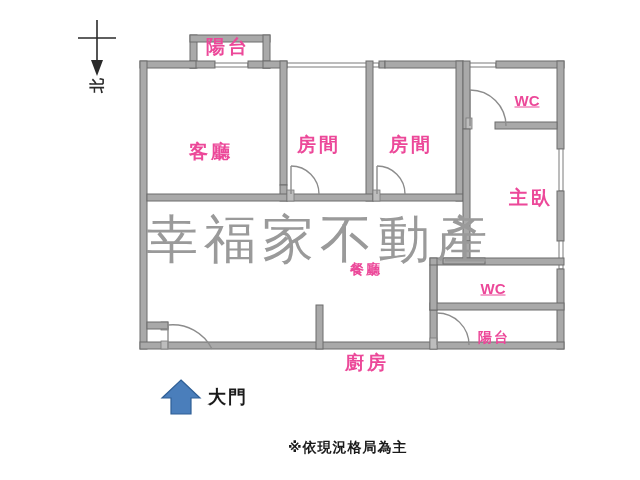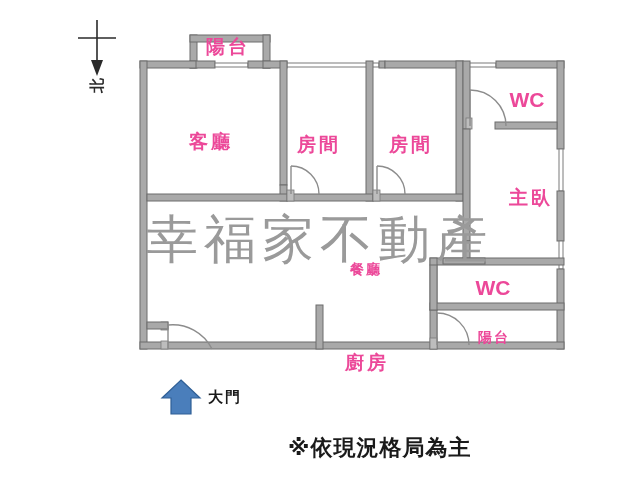--- a/index.html
+++ b/index.html
@@ -31,22 +31,22 @@
     position: absolute;
     color: #ec4899;
     font-weight: bold;
     white-space: nowrap;
     transform: translate(-50%, -50%);
     letter-spacing: 1px;
     font-family: "DejaVu Sans", "Liberation Sans", sans-serif;
   }
   .label-cjk { font-size: 19px; letter-spacing: 3px; }
   .label-cjk-sm { font-size: 14px; letter-spacing: 2px; text-align: center; }
-  .label-wc { font-size: 21px; letter-spacing: 0px; font-weight: bold;
-              font-family: "Liberation Sans", sans-serif; }
+  .label-wc { font-size: 15px; letter-spacing: 0px; font-weight: bold;
+              font-family: "Liberation Sans", sans-serif; text-decoration: underline; }
   .watermark {
     position: absolute;
     left: 320px;
     top: 240px;
     transform: translate(-50%, -50%);
     font-size: 52px;
     font-weight: normal;
     color: #9a9a9a;
     letter-spacing: 6px;
     white-space: nowrap;
@@ -75,32 +75,32 @@
     left: 160px;
     top: 378px;
     width: 42px;
     height: 38px;
   }
   .entry-label {
     position: absolute;
     left: 208px;
     top: 397px;
     transform: translateY(-50%);
-    font-size: 15px;
+    font-size: 18px;
     font-weight: bold;
     color: #1a1a1a;
     letter-spacing: 2px;
     font-family: "DejaVu Sans", "Liberation Sans", sans-serif;
   }
   .note {
     position: absolute;
     left: 288px;
     top: 448px;
     transform: translateY(-50%);
-    font-size: 22px;
+    font-size: 14px;
     font-weight: bold;
     color: #1a1a1a;
     letter-spacing: 1px;
     white-space: nowrap;
     font-family: "DejaVu Sans", "Liberation Sans", sans-serif;
   }
 </style>
 </head>
 <body>
 
@@ -203,21 +203,21 @@
       <path class="leaf" d="M 168,325 L 168,349"></path>
       <path class="arc" d="M 168,325 A 44 44 0 0 1 212,349"></path>
 
       <path class="arc" d="M 557,241 A 30 30 0 0 0 527,266" opacity="0"></path>
     </g>
   </svg>
 
   <div class="watermark">幸福家不動產</div>
 
   <div class="label label-cjk" style="left:228px; top:47px;">陽台</div>
-  <div class="label label-cjk" style="left:211px; top:142px;">客廳</div>
+  <div class="label label-cjk" style="left:211px; top:152px;">客廳</div>
   <div class="label label-cjk" style="left:319px; top:145px;">房間</div>
   <div class="label label-cjk" style="left:411px; top:145px;">房間</div>
   <div class="label label-wc" style="left:527px; top:100px;">WC</div>
   <div class="label label-cjk" style="left:531px; top:198px;">主臥</div>
   <div class="label label-cjk-sm" style="left:366px; top:270px;">餐廳</div>
   <div class="label label-wc" style="left:493px; top:288px;">WC</div>
   <div class="label label-cjk" style="left:367px; top:338px;margin-top:25px;">廚房</div>
   <div class="label label-cjk-sm" style="left:494px; top:338px;">陽台</div>
 
   <div class="compass">

